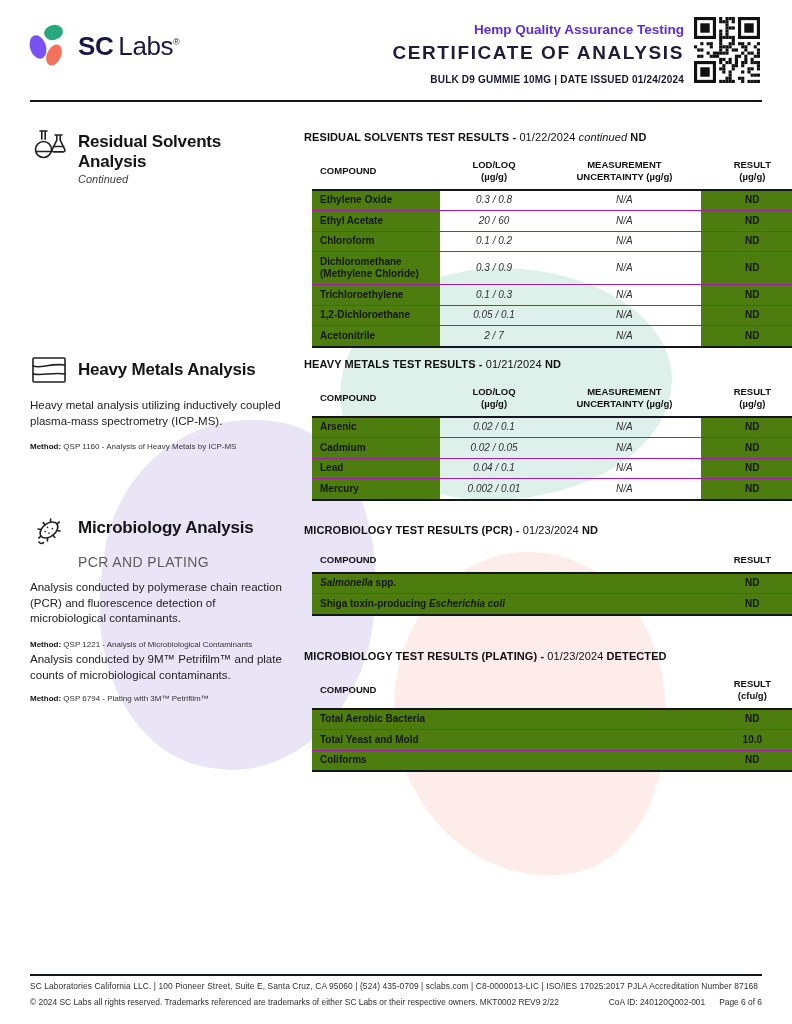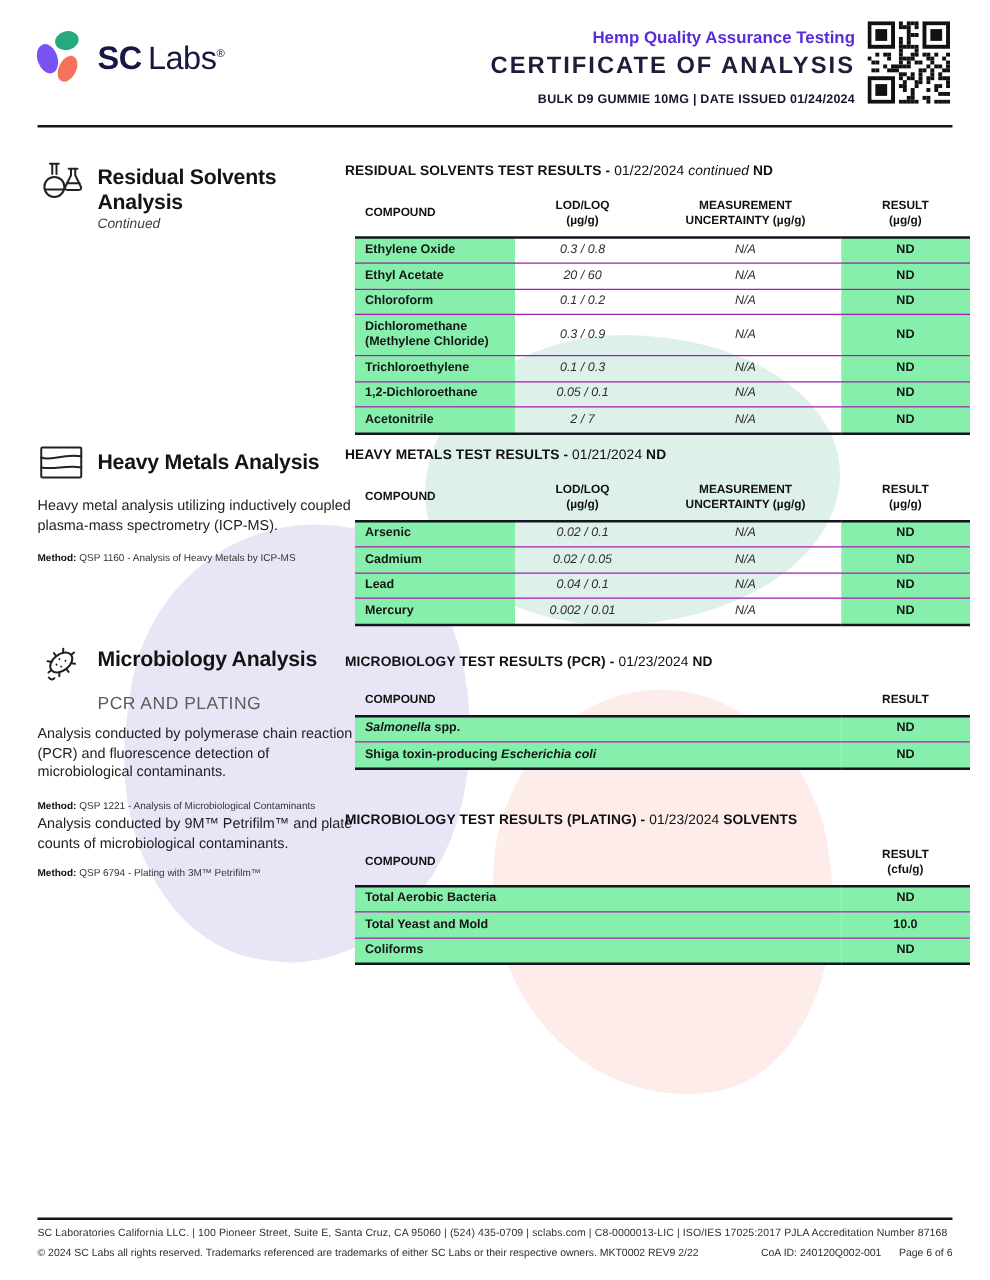--- a/index.html
+++ b/index.html
@@ -48,38 +48,38 @@
   .title-row { display:flex; align-items:flex-start; gap:10px; }
   .icon-box { width:38px; flex:0 0 38px; display:flex; justify-content:center; }
   .analysis-title { font-size:17px; font-weight:bold; color:#141414; letter-spacing:-0.2px; padding-top:4px; }
   .analysis-sub { font-size:11px; font-style:italic; color:#3c3c3c; margin-left:48px; margin-top:1px; }
   .analysis-sub2 { font-size:14px; color:#5c5c5c; margin-left:48px; margin-top:4px; letter-spacing:0.4px; }
   .desc { font-size:11.5px; line-height:1.35; color:#222; margin-top:14px; }
   .method { font-size:8px; color:#333; margin-top:13px; }
   .method b { color:#111; }
 
   
-  .section-right { left:276px; width:475px; }
+  .section-right { left:304px; width:475px; }
   .results-heading { font-size:11px; font-weight:bold; color:#101010; letter-spacing:0.1px; }
   .rh-date { font-weight:normal; }
   .rh-note { font-weight:normal; font-style:italic; }
   .rh-status { font-weight:bold; }
 
   table.results-table { border-collapse:collapse; width:492px; margin-left:8px; margin-top:12px;
     font-size:10px; color:#161616; }
   .results-table th { font-size:9.5px; font-weight:bold; color:#111; padding:4px 8px 6px 8px;
     white-space:pre-line; line-height:1.25; vertical-align:middle;
     border-bottom:2px solid #15151f; }
   .results-table td { padding:3.5px 8px; line-height:1.25; border-top:1px solid #a21caf;
     vertical-align:middle; }
   .results-table tbody tr:first-child td { border-top:none; }
   .results-table tbody tr:last-child td { border-bottom:2px solid #15151f; }
   .al-left { text-align:left; } .al-center { text-align:center; }
   td.al-left { white-space:pre-line; }
-  td.shaded { background:#86efac; }
+  td.shaded { background:#4d7c0f; }
   td.ital { font-style:italic; color:#2e2e2e; }
   td.bold { font-weight:bold; }
 
   
   .footer-line1 { left:30px; right:30px; top:981px; font-size:8.4px; color:#2f2f2f; letter-spacing:0.1px; }
   .footer-line2 { left:30px; right:30px; top:997px; font-size:8.4px; color:#2f2f2f; display:flex;
     justify-content:space-between; }
   .footer-right { display:flex; gap:14px; }
 
   svg.glyph { stroke:#222; fill:none; stroke-width:1.6; stroke-linecap:round; stroke-linejoin:round; }
@@ -454,21 +454,21 @@
 
   <div class="layer section-left" style="top:652px;">
     <div class="desc" style="margin-top:0;">Analysis conducted by 9M™ Petrifilm™ and plate counts of microbiological contaminants.</div>
     <div class="method" style="margin-top:11px;"><b>Method:</b> <span>QSP 6794 - Plating with 3M™ Petrifilm™</span></div>
   </div>
 
   <div class="layer section-right" style="top:650px;">
     <div class="results-heading">
       <span>MICROBIOLOGY TEST RESULTS (PLATING) -</span>
       <span class="rh-date">01/23/2024</span>
-      <span class="rh-status">SOLVENTS</span>
+      <span class="rh-status">DETECTED</span>
     </div>
     <table class="results-table">
         <colgroup>
           <col style="width: 79%;">
           <col style="width: 21%;">
         </colgroup>
         <thead>
           <tr>
             <th class="al-left">COMPOUND</th>
             <th class="al-center">RESULT

